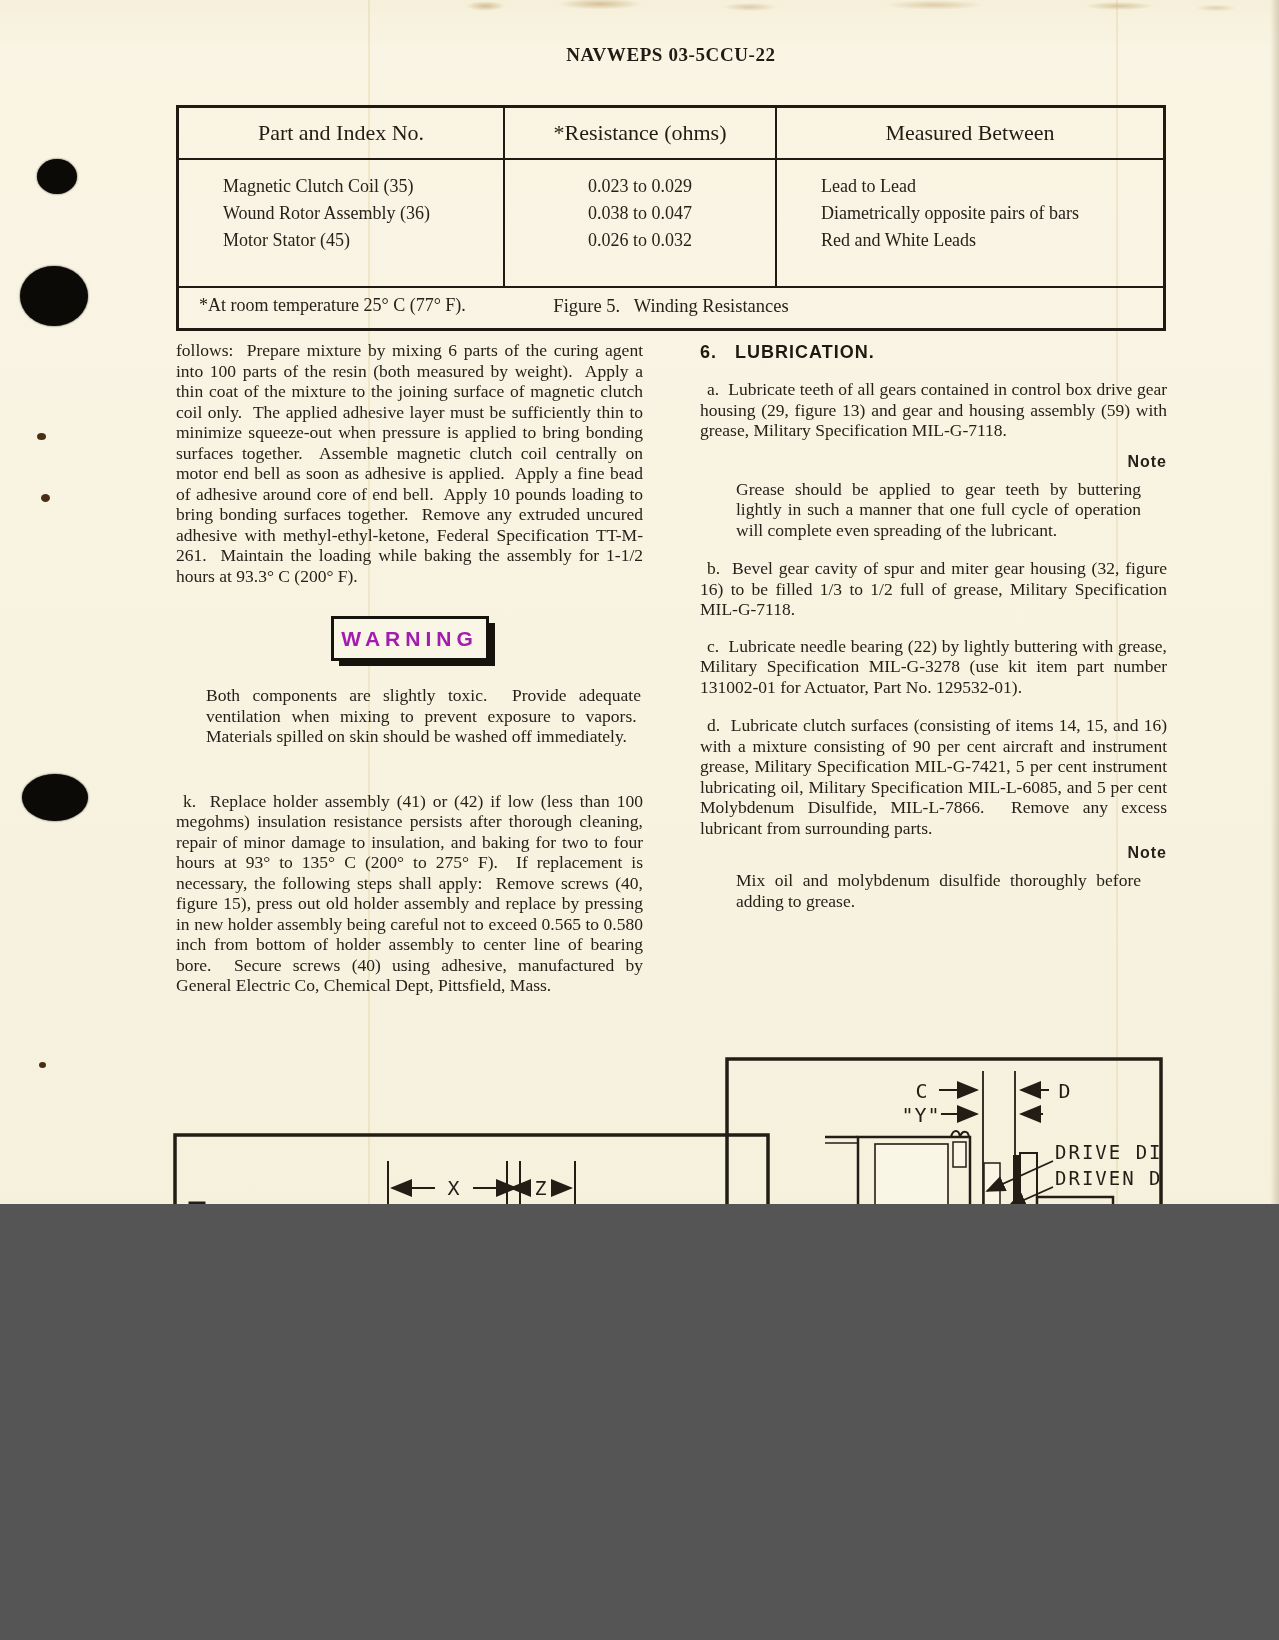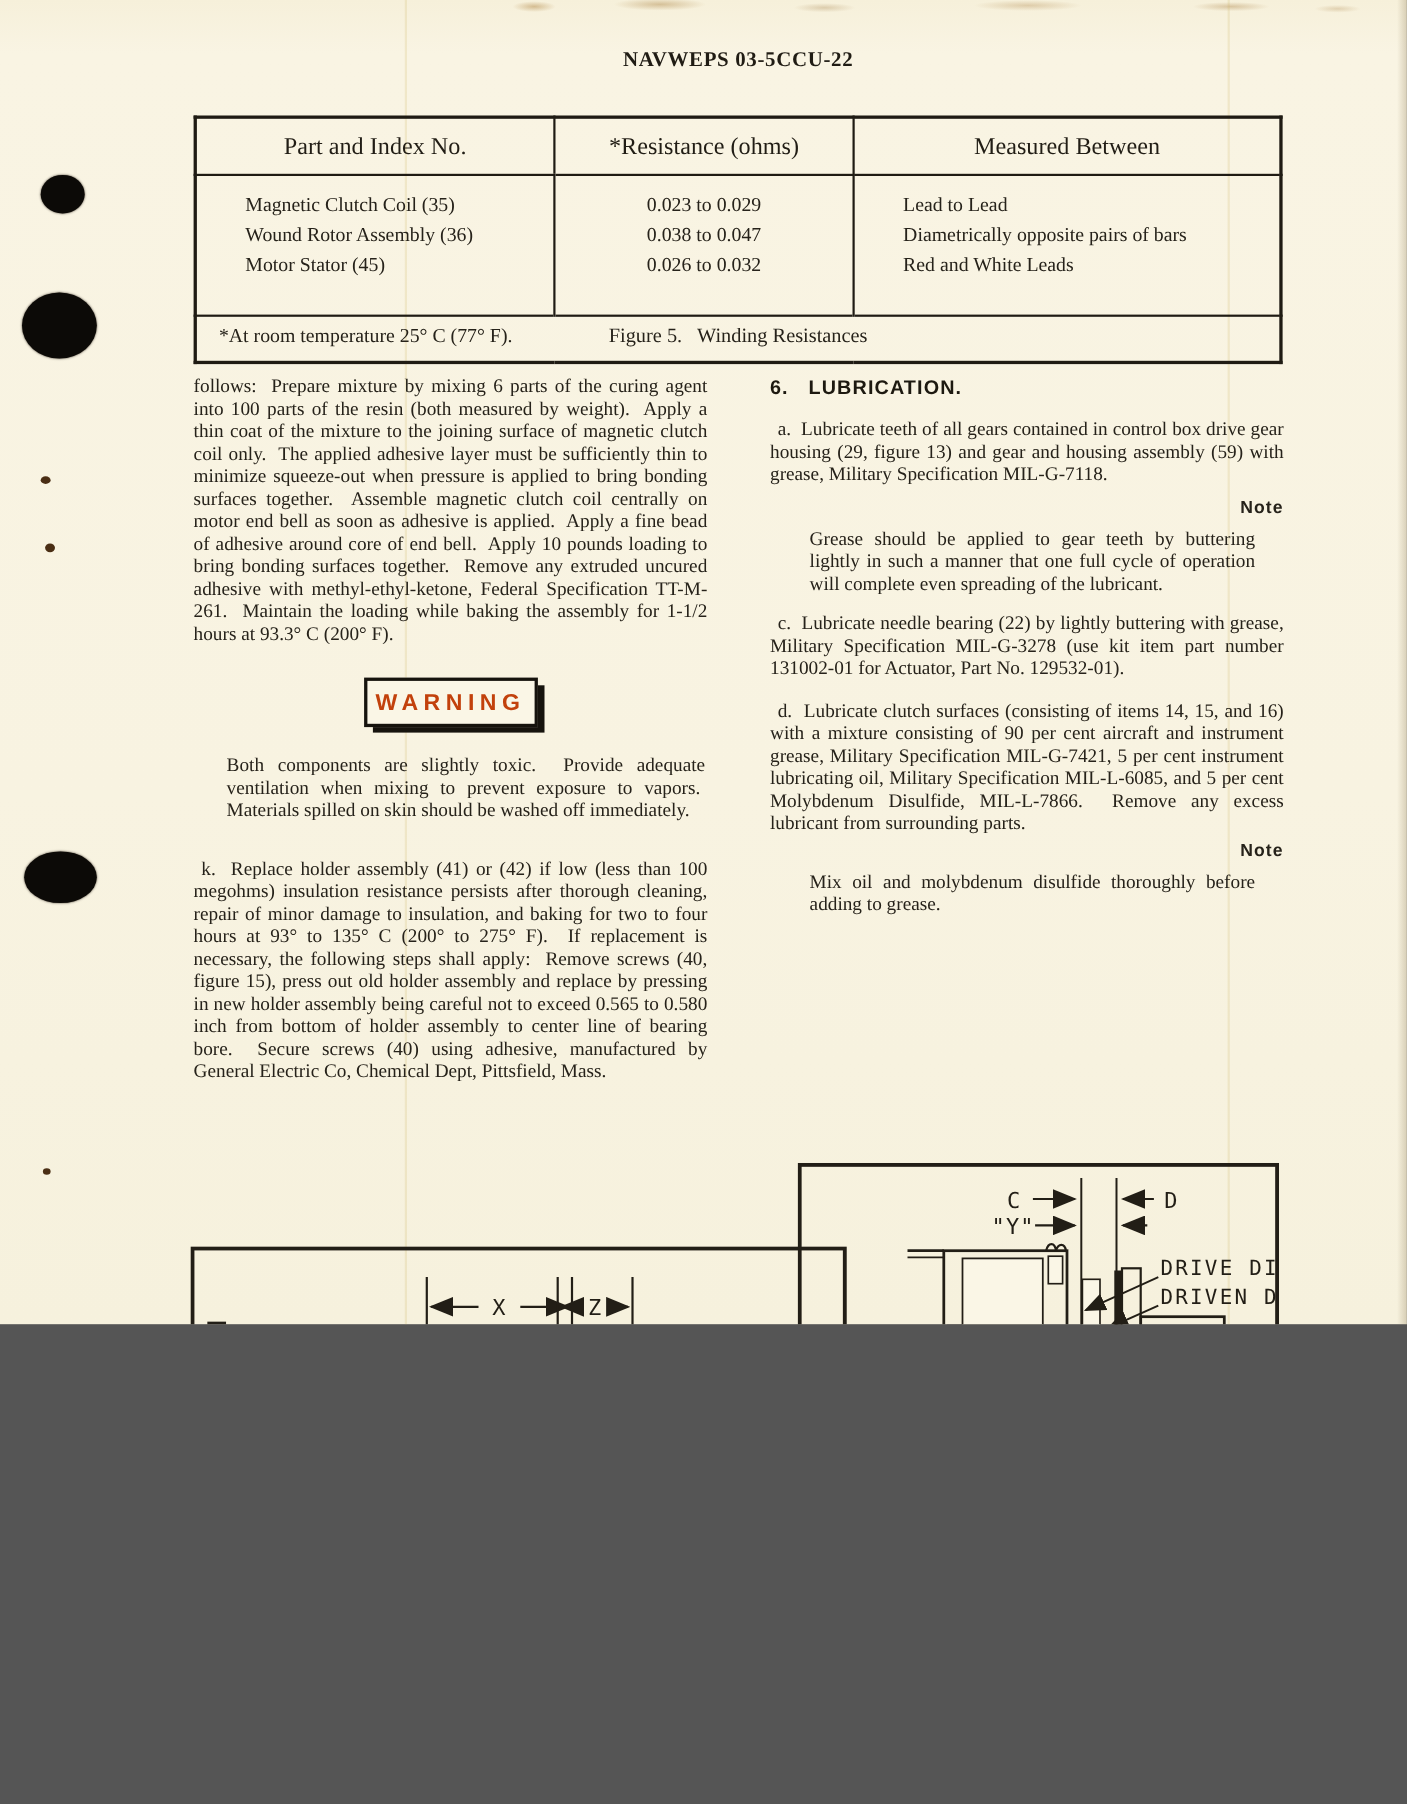--- a/index.html
+++ b/index.html
@@ -53,24 +53,24 @@
     color:#26221a; margin:0;
   }
   .ind{text-indent:7px;}
   .warnbox{
     width:152px; margin:30px auto 0 auto; background:#faf6e6;
     border:3px solid #16130d; box-shadow:7px 6px 0 -1px #16130d;
     text-align:center; padding:8px 0 7px 0;
   }
   .warnword{
     font-family:"Liberation Sans", sans-serif; font-weight:bold; font-size:21px;
-    letter-spacing:5px; color:#c2410c;
+    letter-spacing:5px; color:#a21caf;
   }
   .warntext{margin:24px 2px 0 30px;}
-  .para-k{margin-top:32px;}
+  .para-k{margin-top:44px;}
   .sechead{
     font-family:"Liberation Sans", sans-serif; font-weight:bold; font-size:18px;
     letter-spacing:1px; color:#1d1910; margin:2px 0 16px 0;
   }
   .notelbl{
     font-family:"Liberation Sans", sans-serif; font-weight:bold; font-size:16px;
     text-align:right; margin:12px 0 8px 0; letter-spacing:1px;
   }
   .notetext{margin:0 26px 0 36px;}
   .mt16{margin-top:16px;} .mt18{margin-top:18px;}
@@ -154,20 +154,21 @@
     </div>
     <p class="para warntext">Both components are slightly toxic.&nbsp; Provide adequate ventilation when mixing to prevent exposure to vapors.&nbsp; Materials spilled on skin should be washed off immediately.</p>
     <p class="para ind para-k">k.&nbsp; Replace holder assembly (41) or (42) if low (less than 100 megohms) insulation resistance persists after thorough cleaning, repair of minor damage to insulation, and baking for two to four hours at 93° to 135° C (200° to 275° F).&nbsp; If replacement is necessary, the following steps shall apply:&nbsp; Remove screws (40, figure 15), press out old holder assembly and replace by pressing in new holder assembly being careful not to exceed 0.565 to 0.580 inch from bottom of holder assembly to center line of bearing bore.&nbsp; Secure screws (40) using adhesive, manufactured by General Electric Co, Chemical Dept, Pittsfield, Mass.</p>
   </div>
 
   <div class="colR">
     <div class="sechead">6.&nbsp;&nbsp; LUBRICATION.</div>
     <p class="para ind">a.&nbsp; Lubricate teeth of all gears contained in control box drive gear housing (29, figure 13) and gear and housing assembly (59) with grease, Military Specification MIL-G-7118.</p>
     <div class="notelbl">Note</div>
     <p class="para notetext">Grease should be applied to gear teeth by buttering lightly in such a manner that one full cycle of operation will complete even spreading of the lubricant.</p>
+    <p class="para ind mt18">b.&nbsp; Bevel gear cavity of spur and miter gear housing (32, figure 16) to be filled 1/3 to 1/2 full of grease, Military Specification MIL-G-7118.</p>
     <p class="para ind mt16">c.&nbsp; Lubricate needle bearing (22) by lightly buttering with grease, Military Specification MIL-G-3278 (use kit item part number 131002-01 for Actuator, Part No. 129532-01).</p>
     <p class="para ind mt18">d.&nbsp; Lubricate clutch surfaces (consisting of items 14, 15, and 16) with a mixture consisting of 90 per cent aircraft and instrument grease, Military Specification MIL-G-7421, 5 per cent instrument lubricating oil, Military Specification MIL-L-6085, and 5 per cent Molybdenum Disulfide, MIL-L-7866.&nbsp; Remove any excess lubricant from surrounding parts.</p>
     <div class="notelbl" style="margin-top:6px;">Note</div>
     <p class="para notetext">Mix oil and molybdenum disulfide thoroughly before adding to grease.</p>
   </div>
 
   <div class="figbox" style="left:173px; top:1133px; width:597px; height:318px;">
     <svg width="597" height="318" viewBox="0 0 597 318">
       <defs>
         <marker id="ar6" orient="auto" markerWidth="11" markerHeight="9" refX="10" refY="4.5">

